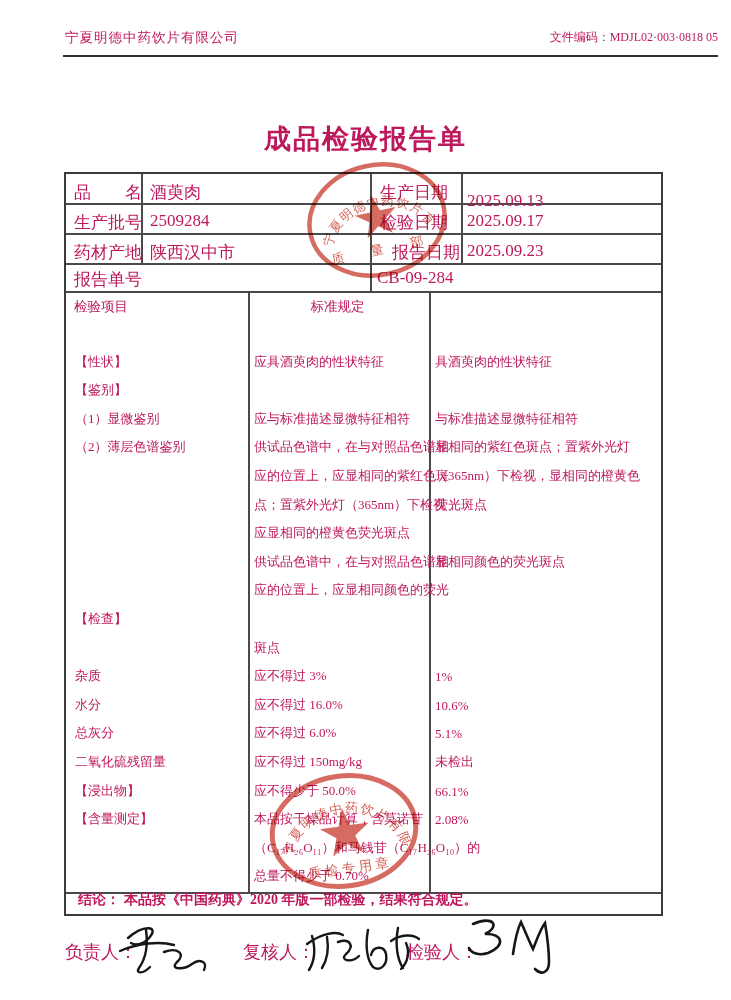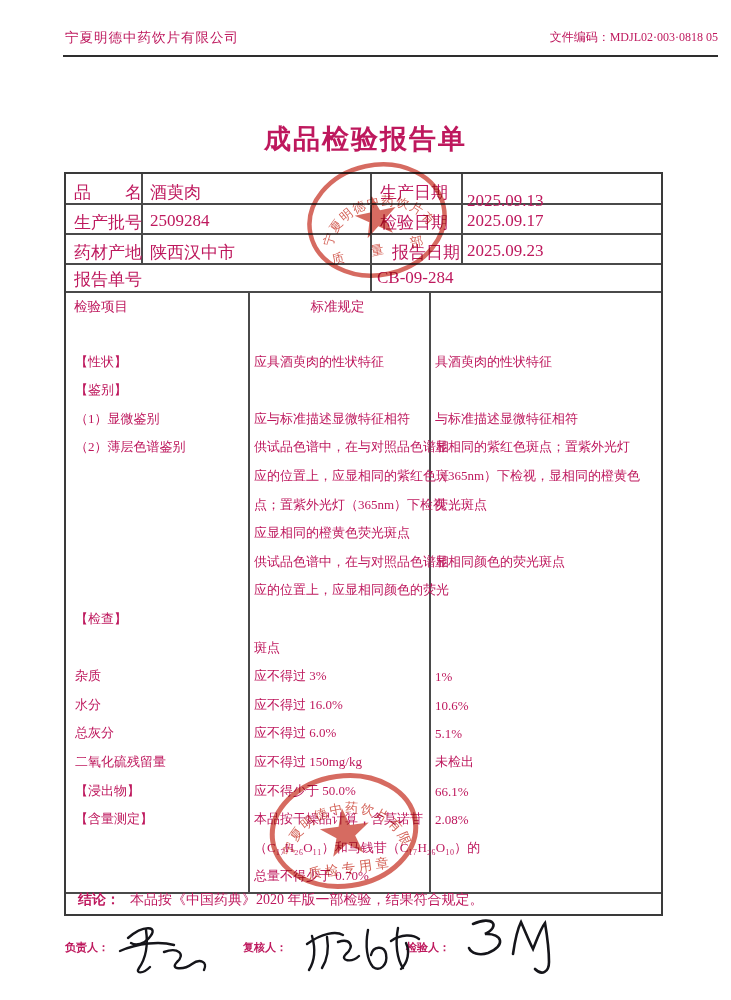--- a/index.html
+++ b/index.html
@@ -24,22 +24,22 @@
   .chead{position:absolute; font-size:13.5px; text-align:center; white-space:nowrap;}
   
   .body-lines{left:66px; top:342px; width:595px;}
   .bl{display:flex; height:28.6px; align-items:flex-end; font-size:13px;}
   .bl .c1{width:181px; padding-left:9px; box-sizing:border-box; white-space:nowrap;}
   .bl .c2{width:181px; padding-left:7px; box-sizing:border-box; white-space:nowrap;}
   .bl .c3{flex:1; padding-left:7px; box-sizing:border-box; white-space:nowrap;}
   .conclusion{left:66px; top:891px; width:595px; height:23px; display:flex;
               align-items:flex-start; font-size:14px; white-space:nowrap;}
   .conclusion .lab{font-weight:bold; margin-left:12px;}
-  .conclusion .txt{margin-left:10px;}
-  .sig-label{font-size:11px; top:940px;font-weight:bold;}
+  .conclusion .txt{margin-left:4px;font-weight:bold;}
+  .sig-label{font-size:18px; top:940px;}
   .stamp{position:absolute; mix-blend-mode:multiply; opacity:.88;}
   .sig{position:absolute;}
 </style>
 </head>
 <body>
 
 <div class="page">
 
   <div class="abs hd-company">宁夏明德中药饮片有限公司</div>
   <div class="abs hd-code"><span>文件编码：</span><span>MDJL02·003·0818 05</span></div>

